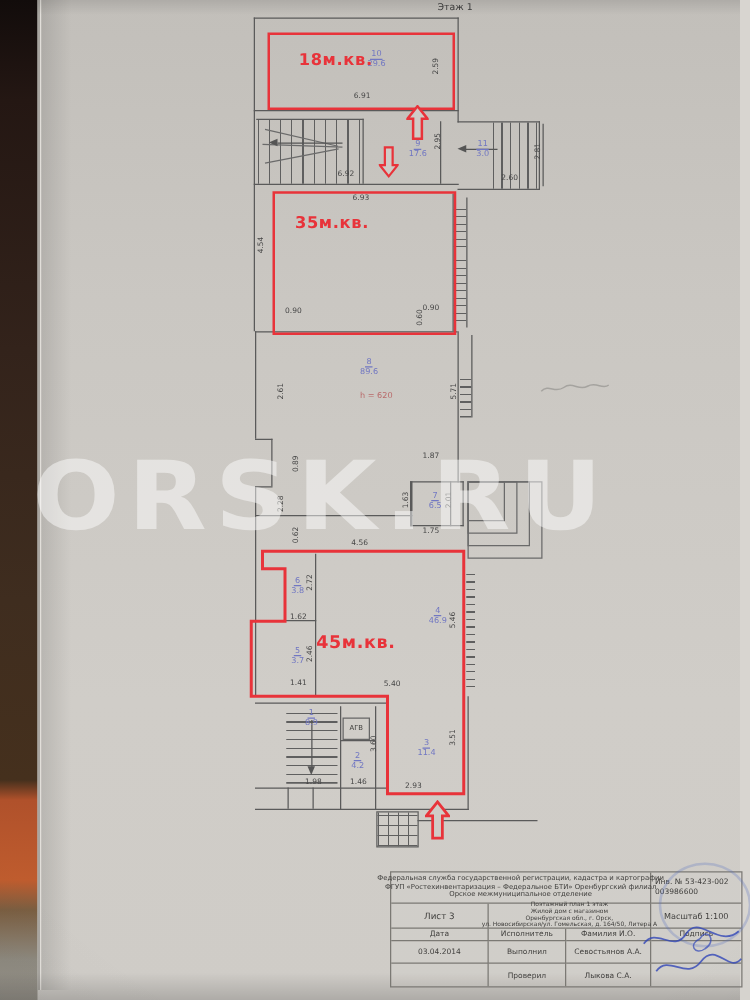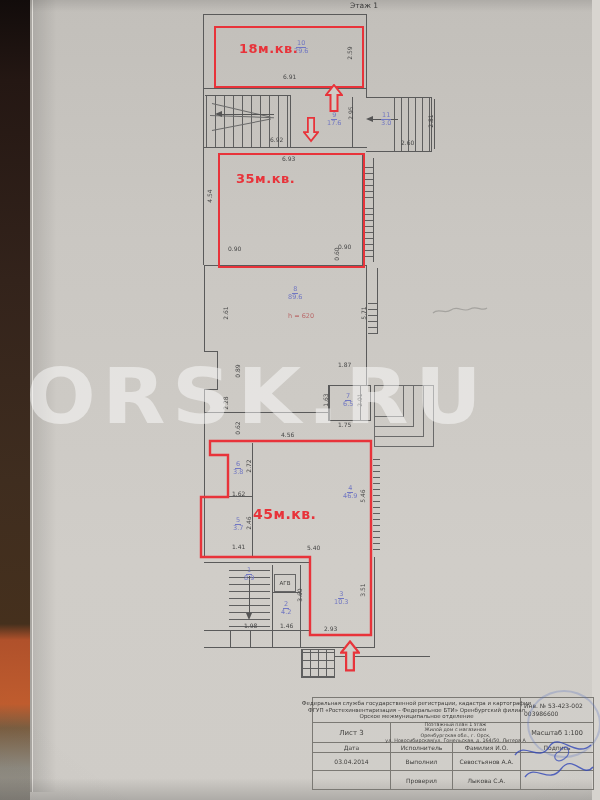--- a/index.html
+++ b/index.html
@@ -195,21 +195,21 @@
   <div class="room" style="left:244px;top:567px">
       <span class="rn">1</span>
       <span class="ra">8.9</span>
     </div>
   <div class="room" style="left:281px;top:601px">
       <span class="rn">2</span>
       <span class="ra">4.2</span>
     </div>
   <div class="room" style="left:334px;top:591px">
       <span class="rn">3</span>
-      <span class="ra">10.3</span>
+      <span class="ra">11.4</span>
     </div>
 
   <div class="dim" style="left:283px;top:74px">6.91</div>
   <div class="dim v" style="left:343px;top:50px">2.59</div>
   <div class="dim" style="left:270px;top:137px">6.92</div>
   <div class="dim v" style="left:344px;top:110px">2.95</div>
   <div class="dim" style="left:401px;top:140px">2.60</div>
   <div class="dim v" style="left:424px;top:118px">2.81</div>
   <div class="dim" style="left:282px;top:156px">6.93</div>
   <div class="dim v" style="left:203px;top:193px">4.54</div>

